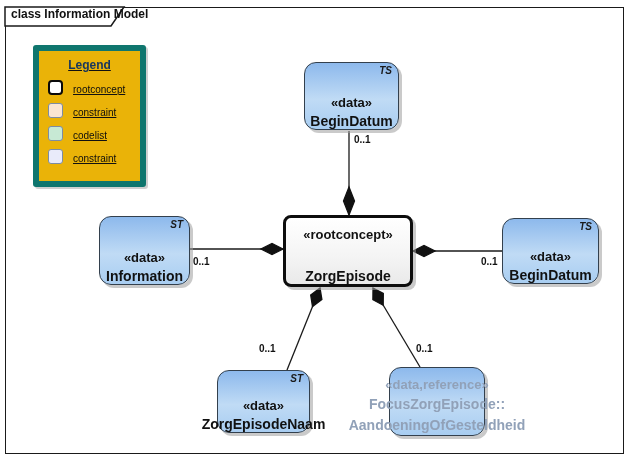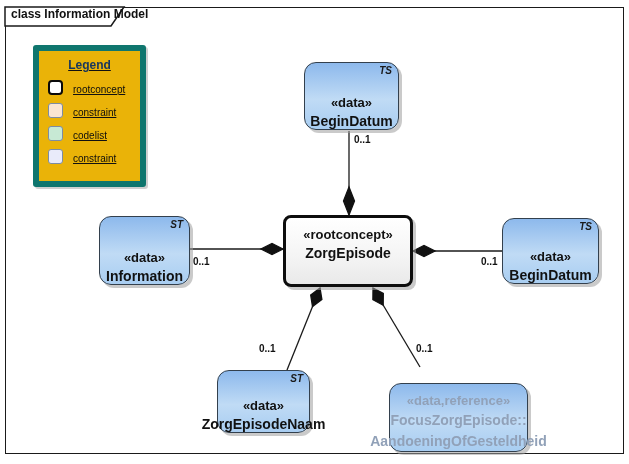--- a/index.html
+++ b/index.html
@@ -25,26 +25,26 @@
   
   .node{position:absolute;box-sizing:border-box;border:1px solid #33404d;border-radius:12px;
         background:linear-gradient(to bottom,#8db9ec 0%,#c0dbf5 55%,#a8cdf1 100%);
         box-shadow:3px 3px 0 rgba(158,158,158,.55);
         display:flex;flex-direction:column;align-items:center;justify-content:flex-end;text-align:center;}
   .node .dtype{position:absolute;top:2px;right:6px;font-size:10px;font-style:italic;font-weight:bold;color:#1a1a1a;}
   .stereo{font-size:13px;font-weight:bold;}
   .nname{font-size:14px;font-weight:bold;margin-top:3px;}
   .node-root{left:283px;top:215px;width:130px;height:72px;border:3px solid #0d0d0d;border-radius:8px;
              background:linear-gradient(to bottom,#ffffff 0%,#f4f4f4 60%,#e9e9e9 100%);
-             justify-content:flex-start;padding-top:9px;}
+             justify-content:space-between;padding-top:9px;}
   .node-begindatum{left:304px;top:62px;width:95px;height:68px;}
   .node-toelichting{left:99px;top:216px;width:91px;height:69px;}
   .node-einddatum{left:502px;top:218px;width:97px;height:66px;}
   .node-zorgnaam{left:217px;top:370px;width:93px;height:63px;}
-  .node-focus{left:389px;top:367px;width:139px;height:69px;color:#91a1b8;margin-top:16px;}
+  .node-focus{left:389px;top:367px;width:96px;height:69px;color:#91a1b8;}
   .node-focus .stereo,.node-focus .nname{color:#91a1b8;}
   .node-focus .nname{margin-top:2px;line-height:1.45;}
   
   .mult{position:absolute;font-size:10px;font-weight:600;color:#111;white-space:nowrap;}
   .m1{left:354px;top:134px;}
   .m2{left:193px;top:256px;}
   .m3{left:481px;top:256px;}
   .m4{left:259px;top:343px;}
   .m5{left:416px;top:343px;}
 </style>

